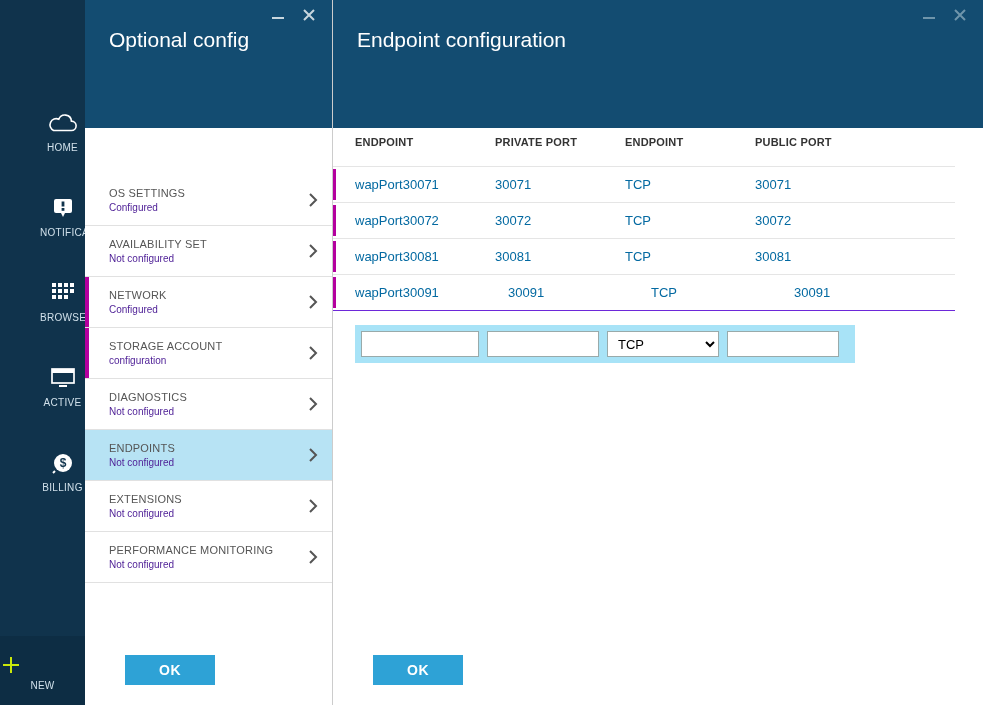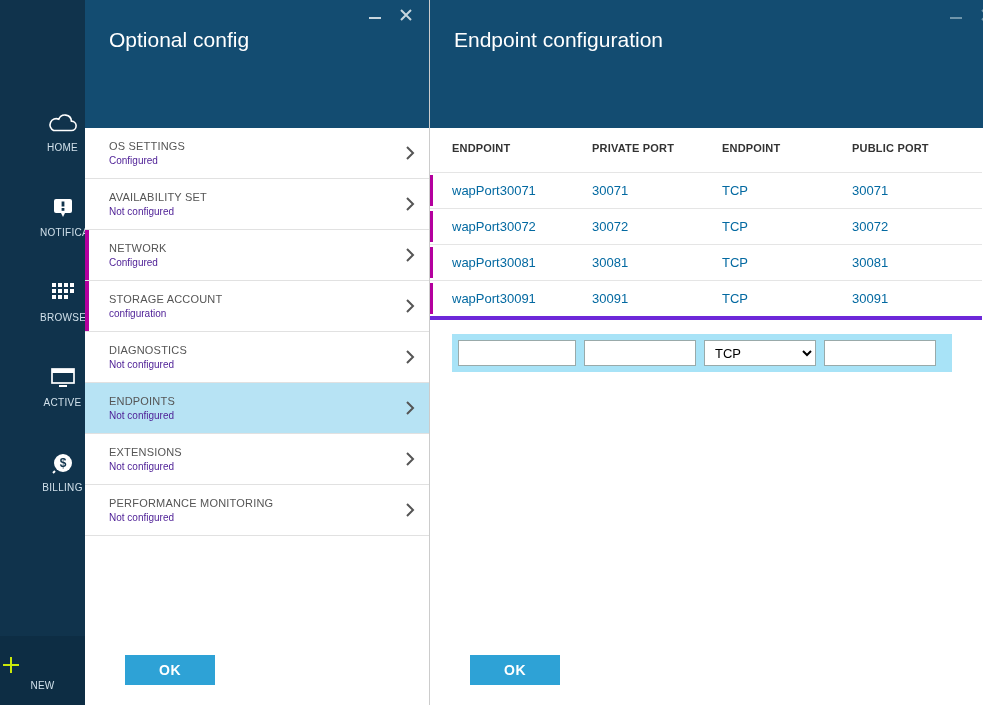--- a/index.html
+++ b/index.html
@@ -35,21 +35,21 @@
     background: #0d2d44;
     text-align: center;
     padding: 18px 0 14px 0;
     cursor: pointer;
   }
   .rail-new .label { font-size: 10px; letter-spacing: 0.3px; margin-top: 4px; color: #d0e0ea; }
 
   
   .panels { flex: 1; display: flex; height: 100%; }
   .panel    { display: flex; flex-direction: column; background:#fff; position:relative; }
-  .panel1   { width: 345px; border-right: 1px solid #ccc; }
+  .panel1   { width: 248px; border-right: 1px solid #ccc; gap: 47px; }
   .panel2   { flex: 1; }
   .panel-header {
     background: #134c71;
     color: #fff;
     height: 128px;
     padding: 28px 22px 0 24px;
     position: relative;
   }
   .panel-title { font-size: 21px; font-weight: 300; }
   .win-icons { position:absolute; top:8px; right:16px; display:flex; gap:18px; }
@@ -67,38 +67,38 @@
   }
   .cfg-item.mark::before {
     content:""; position:absolute; left:0; top:0; bottom:0; width:4px; background:#b4009e;
   }
   .cfg-item.selected { background:#b7e3f4; }
   .cfg-item .cfg-title { font-size:11px; color:#555; letter-spacing:0.2px; text-transform:uppercase; }
   .cfg-item .cfg-value { font-size:10px; color:#4c1d95; margin-top:3px; }
   .cfg-chevron { position:absolute; right:14px; top:50%; transform:translateY(-50%); }
 
   
-  .ep-table { width:100%; padding:14px 28px 0 0; }
+  .ep-table { width:100%; padding:8px 28px 0 0; }
   .ep-header, .ep-row, .ep-input-row {
     display:grid;
     grid-template-columns: 140px 130px 130px 130px;
     align-items:center;
     column-gap:0;
   }
   .ep-header { padding:0 0 18px 22px; }
   .ep-header span { font-size:11px; font-weight:700; color:#333; letter-spacing:0.2px; }
   .ep-row {
     padding:10px 0 10px 22px;
     border-top:1px solid #e5e5e5;
     font-size:13px; color:#0369a1;
     position:relative;
   }
   .ep-row::before { content:""; position:absolute; left:0; top:2px; bottom:2px; width:3px; background:#b4009e; }
   .ep-row + .ep-row { }
-  .ep-row:last-of-type { border-bottom:4px solid #6d28d9; }
+  .ep-row:last-of-type { border-bottom:1px solid #6d28d9;gap:13px; }
 
   .ep-input-zone { margin:14px 0 0 22px; background:#a8e3f7; padding:6px; width:500px; }
   .ep-input-row2 { display:flex; gap:8px; }
   .ep-input-row2 input, .ep-input-row2 select {
     border:1px solid #9aa; background:#fff; height:26px; font-size:13px; padding:2px 6px;
     font-family:inherit;
   }
   .ep-input-row2 .c1 { width:118px; }
   .ep-input-row2 .c2 { width:112px; }
   .ep-input-row2 .c3 { width:112px; }

